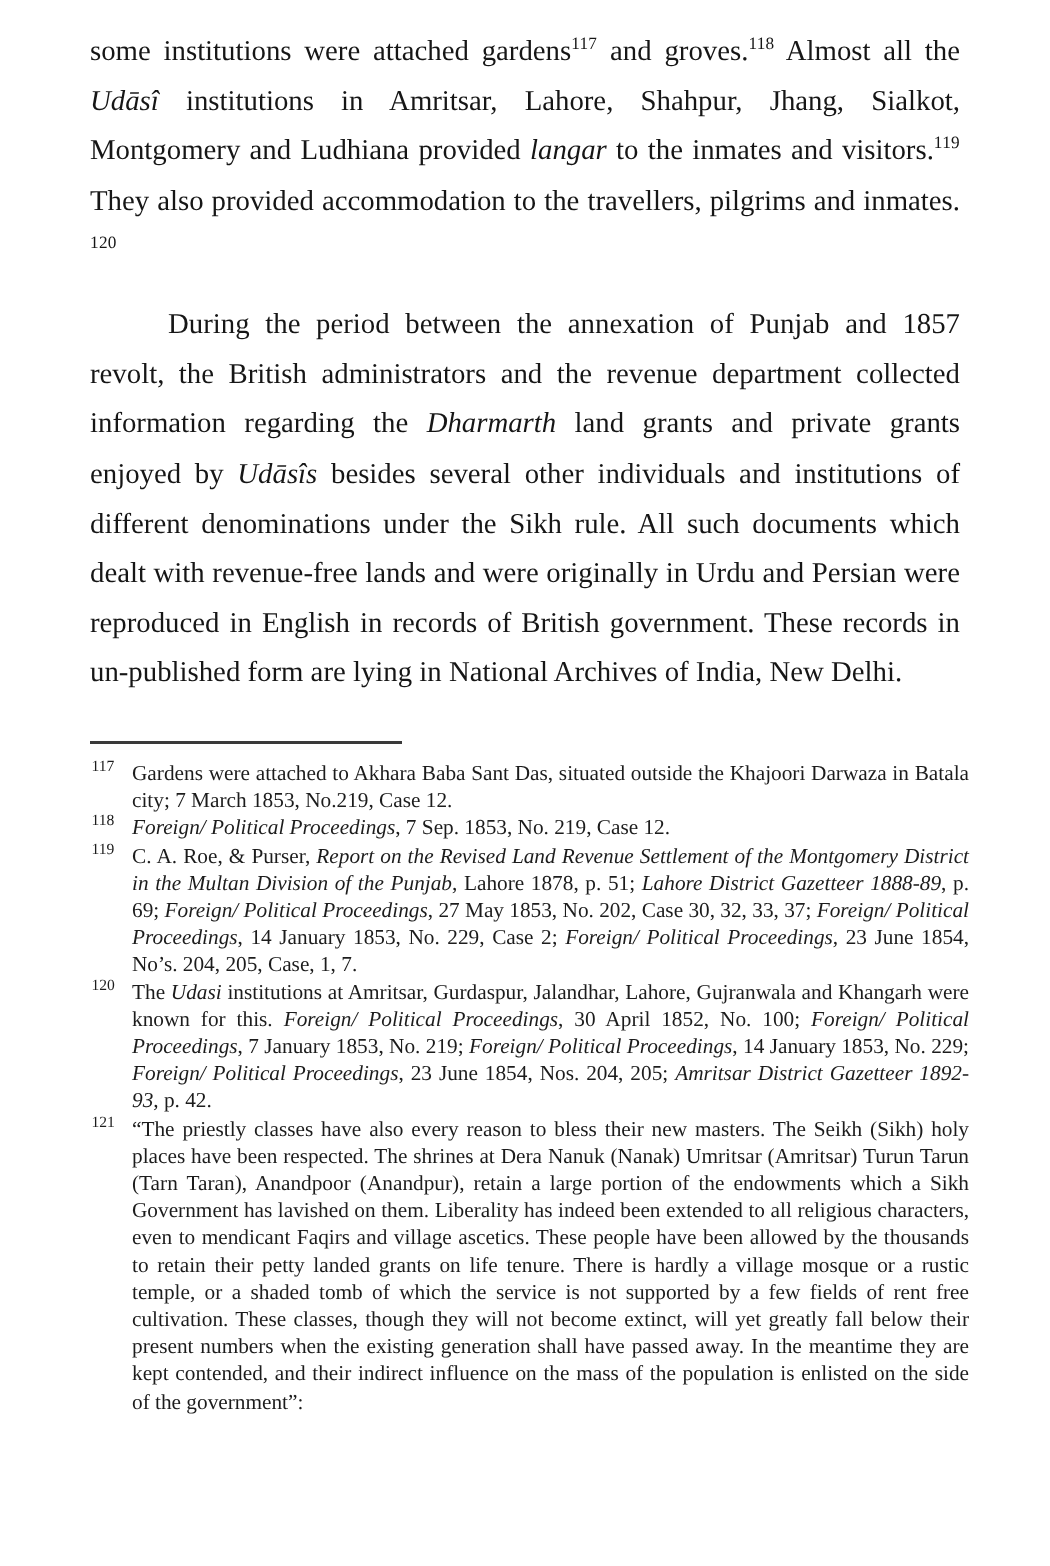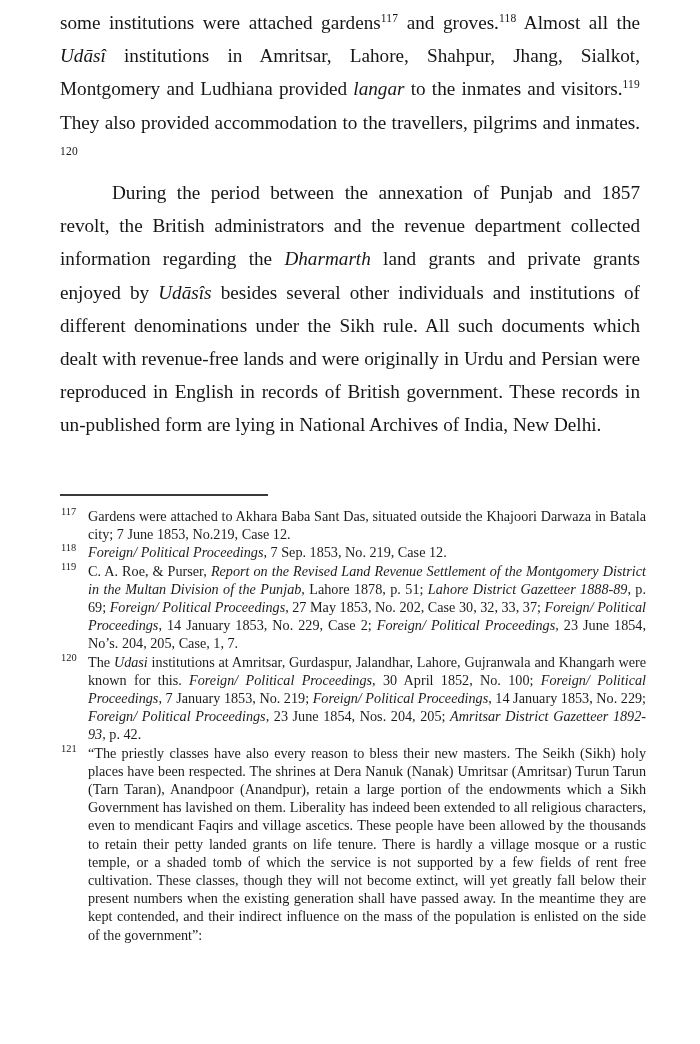--- a/index.html
+++ b/index.html
@@ -13,40 +13,40 @@
     font-family: "Liberation Serif", "DejaVu Serif", serif;
     color: #1a1a1a;
     overflow: hidden;
     position: relative;
   }
   .page {
     position: relative;
     width: 700px;
     height: 1044px;
     box-sizing: border-box;
-    padding: 4px 60px 0 60px;
+    padding: 16px 60px 0 60px;
   }
 
   
   .body-text {
     padding-top: 2px;
   }
   .para {
     font-size: 19.2px;
     line-height: 33.2px;
     text-align: justify;
     text-justify: inter-word;
     margin: 0;
     color: #161616;
   }
   .para.indent {
     text-indent: 52px;
   }
   .para + .para {
-    margin-top: 4px;
+    margin-top: 16px;
   }
   .para i, .para em {
     font-style: italic;
   }
   sup.fn {
     font-size: 11.5px;
     vertical-align: super;
     line-height: 0;
     letter-spacing: 0.2px;
   }
@@ -93,21 +93,21 @@
   <div class="body-text">
     <p class="para"><span>some institutions were attached gardens</span><sup class="fn">117</sup><span> and groves.</span><sup class="fn">118</sup><span> Almost all the </span><i>Udāsî</i><span> institutions in Amritsar, Lahore, Shahpur, Jhang, Sialkot, Montgomery and Ludhiana provided </span><i>langar</i><span> to the inmates and visitors.</span><sup class="fn">119</sup><span> They also provided accommodation to the travellers, pilgrims and inmates. </span><sup class="fn">120</sup></p>
     <p class="para indent"><span>During the period between the annexation of Punjab and 1857 revolt, the British administrators and the revenue department collected information regarding the </span><i>Dharmarth</i><span> land grants and private grants enjoyed by </span><i>Udāsîs</i><span> besides several other individuals and institutions of different denominations under the Sikh rule. All such documents which dealt with revenue-free lands and were originally in Urdu and Persian were reproduced in English in records of British government. These records in un-published form are lying in National Archives of India, New Delhi.</span></p>
   </div>
 
   <div class="footnotes">
     <div class="fn-rule"></div>
 
     <div class="fn-item">
       <span class="fn-num">117</span>
-      <span class="fn-body"><span>Gardens were attached to Akhara Baba Sant Das, situated outside the Khajoori Darwaza in Batala city; 7 June 1853, No.219, Case 12.</span></span>
+      <span class="fn-body"><span>Gardens were attached to Akhara Baba Sant Das, situated outside the Khajoori Darwaza in Batala city; 7 March 1853, No.219, Case 12.</span></span>
     </div>
 
     <div class="fn-item">
       <span class="fn-num">118</span>
       <span class="fn-body"><i>Foreign/ Political Proceedings</i><span>, 7 Sep. 1853, No. 219, Case 12.</span></span>
     </div>
 
     <div class="fn-item">
       <span class="fn-num">119</span>
       <span class="fn-body"><span>C. A. Roe, &amp; Purser, </span><i>Report on the Revised Land Revenue Settlement of the Montgomery District in the Multan Division of the Punjab,</i><span> Lahore 1878, p. 51; </span><i>Lahore District Gazetteer 1888-89</i><span>, p. 69; </span><i>Foreign/ Political Proceedings</i><span>, 27 May 1853, No. 202, Case 30, 32, 33, 37; </span><i>Foreign/ Political Proceedings</i><span>, 14 January 1853, No. 229, Case 2; </span><i>Foreign/ Political Proceedings,</i><span> 23 June 1854, No’s. 204, 205, Case, 1, 7.</span></span>

